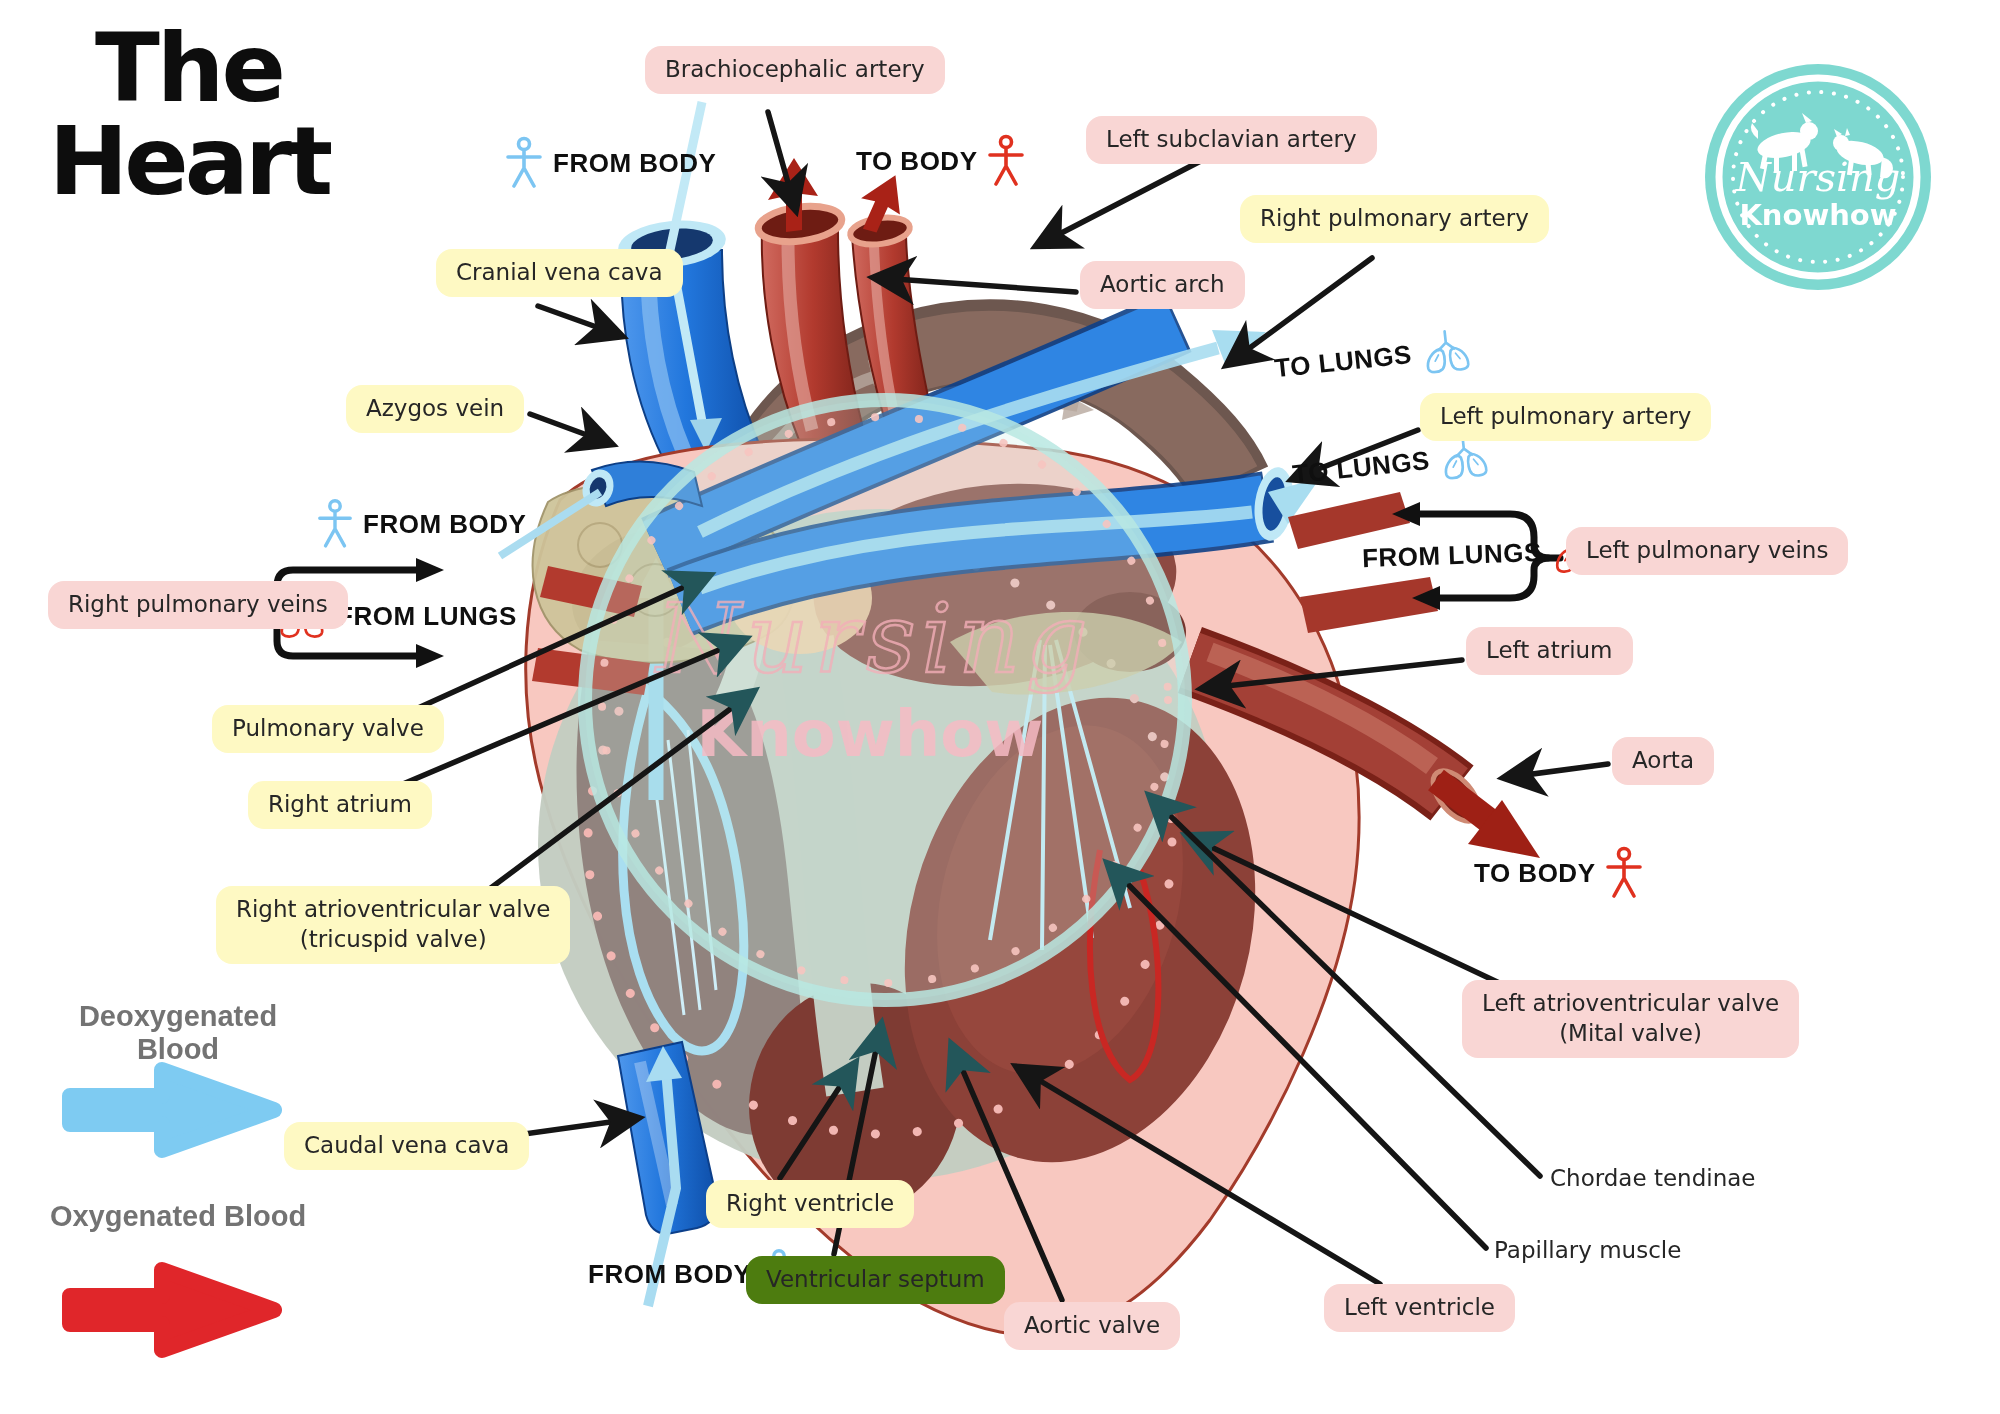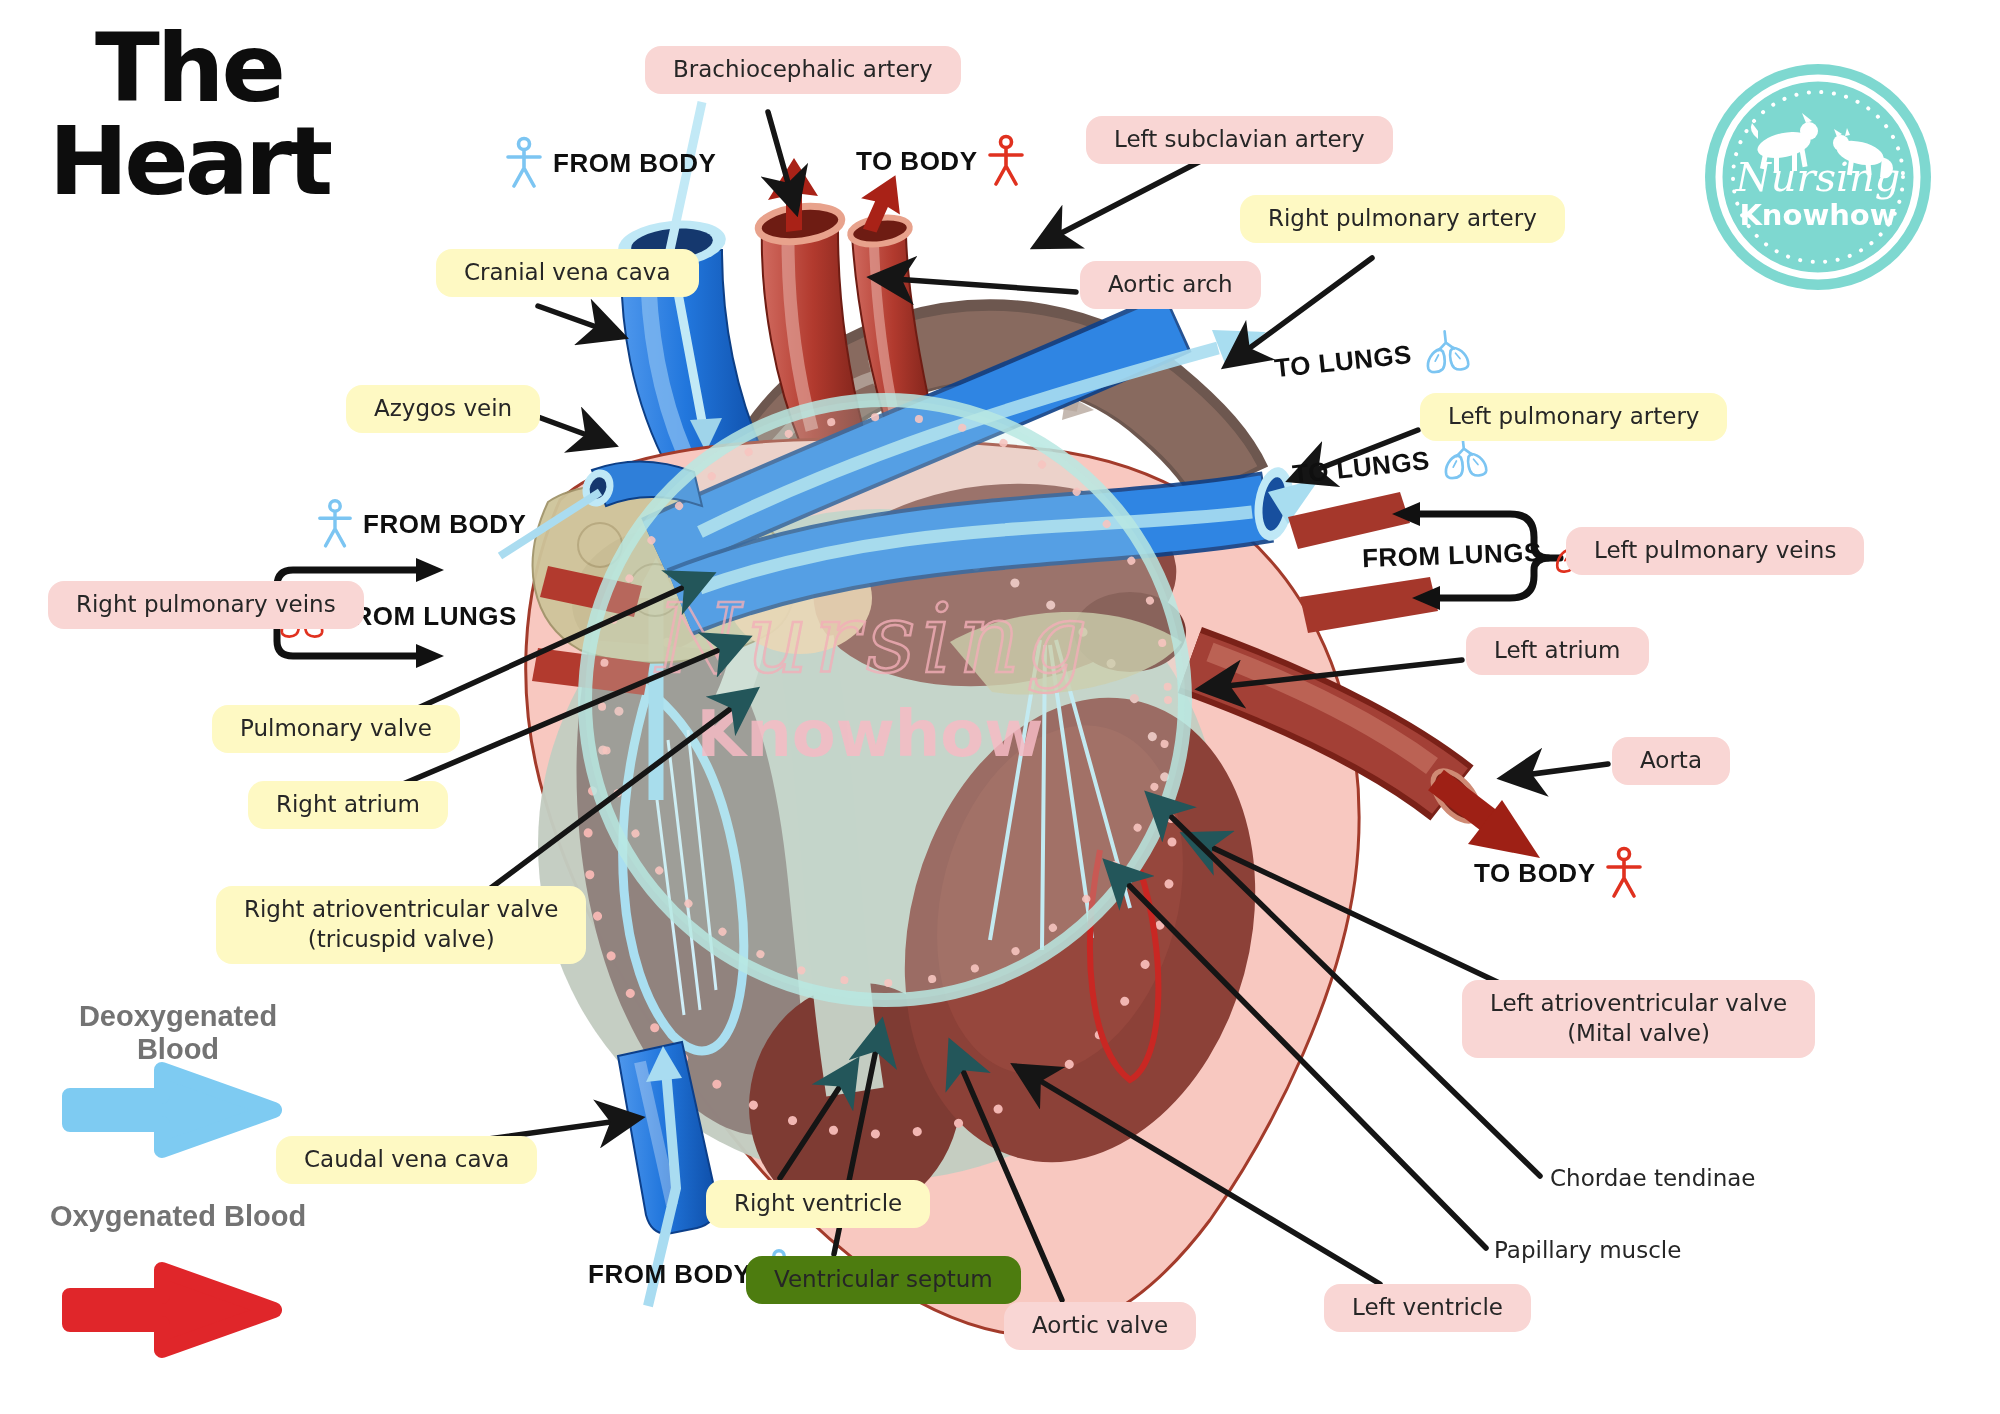--- a/index.html
+++ b/index.html
@@ -8,21 +8,21 @@
   svg{display:block;}
   .heart-svg{position:absolute;left:0;top:0;z-index:1;}
   .overlay-svg{position:absolute;left:0;top:0;z-index:2;pointer-events:none;}
 
   .page-title{position:absolute;left:34px;top:22px;width:310px;z-index:3;
     font-weight:900;font-size:95px;line-height:0.98;color:#0d0d0d;text-align:center;
     letter-spacing:-3px;font-family:"DejaVu Sans", sans-serif;}
   .page-title .t2{letter-spacing:-4px;}
 
   .label{position:absolute;z-index:3;font-size:23px;color:#262626;
-    padding:9px 28px;border-radius:16px;white-space:nowrap;line-height:1.3;}
+    padding:9px 20px;border-radius:16px;white-space:nowrap;line-height:1.3;}
   .label.pink{background:#f9d6d4;}
   .label.blue{background:#fef9c3;}
   .label.pale{background:#4d7c0f;}
   .label.plain{background:transparent;padding:4px 2px;}
   .label.multi{text-align:center;white-space:normal;}
   .label.multi .ln{white-space:nowrap;}
 
   .flow{position:absolute;z-index:3;display:flex;align-items:center;gap:9px;
     font-weight:900;font-size:26px;letter-spacing:0.5px;color:#0f0f0f;
     font-family:"Liberation Sans", sans-serif;}
@@ -353,21 +353,21 @@
   <div class="label blue multi" style="left:170px;top:886px;margin-left:46px;">
     <div class="ln">Right atrioventricular valve</div>
     <div class="ln">(tricuspid valve)</div>
   </div>
   <div class="label pink multi" style="left:1462px;top:980px;">
     <div class="ln">Left atrioventricular valve</div>
     <div class="ln">(Mital valve)</div>
   </div>
   <div class="label plain" style="left:1548px;top:1160px;"><span>Chordae tendinae</span></div>
   <div class="label plain" style="left:1492px;top:1232px;"><span>Papillary muscle</span></div>
-  <div class="label blue" style="left:276px;top:1122px;margin-top:14px;"><span>Caudal vena cava</span></div>
+  <div class="label blue" style="left:284px;top:1122px;"><span>Caudal vena cava</span></div>
   <div class="label blue" style="left:706px;top:1180px;"><span>Right ventricle</span></div>
   <div class="label pale" style="left:746px;top:1256px;"><span>Ventricular septum</span></div>
   <div class="label pink" style="left:1004px;top:1302px;"><span>Aortic valve</span></div>
   <div class="label pink" style="left:1324px;top:1284px;"><span>Left ventricle</span></div>
 
   <div class="legend-label" style="left:38px;top:1000px;">
     <span>Deoxygenated Blood</span>
   </div>
   <svg class="legend-arrow" style="left:52px;top:1040px;" width="245" height="140" viewBox="0 0 245 140">
     <path d="M 18,56 L 110,56 L 110,30 L 222,70 L 110,110 L 110,84 L 18,84 Z" fill="#7ecbf2" stroke="#7ecbf2" stroke-width="16" stroke-linejoin="round" stroke-linecap="round"></path>

